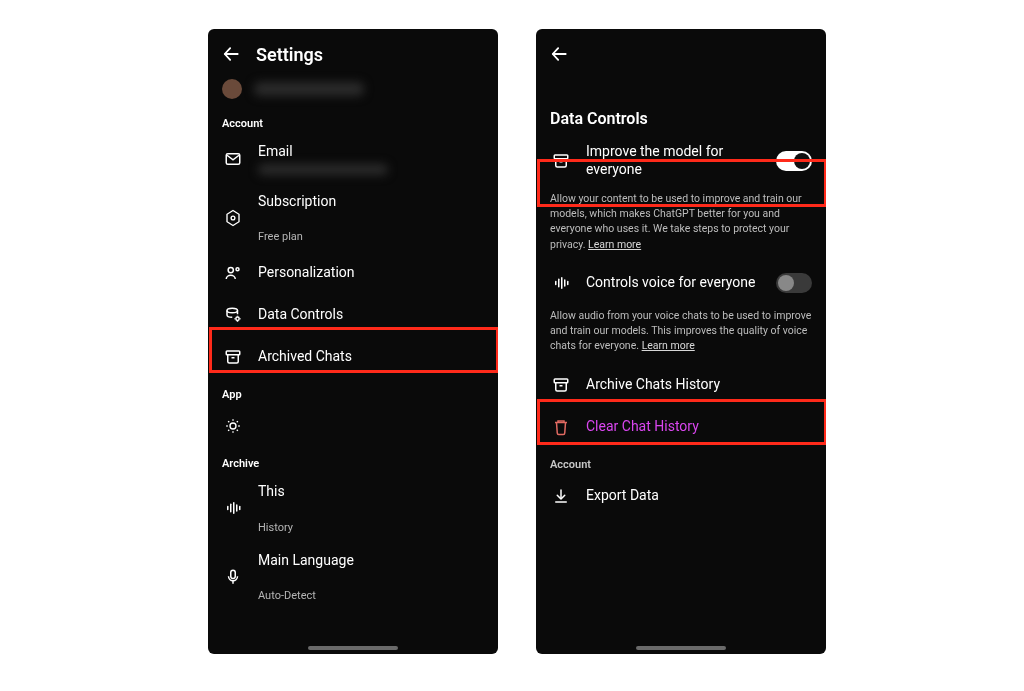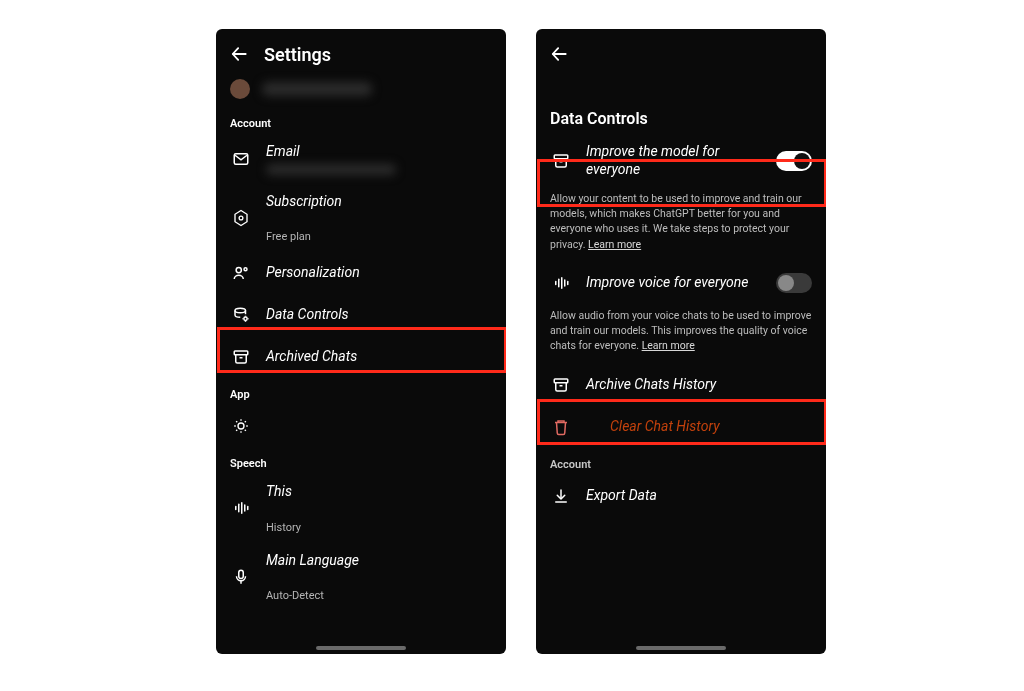--- a/index.html
+++ b/index.html
@@ -1,30 +1,30 @@
 <!DOCTYPE html>
 <html><head>
 <meta charset="utf-8">
 <style>
   html,body{margin:0;padding:0;width:1024px;height:691px;background:#fff;font-family:-apple-system,Roboto,"Segoe UI",Arial,sans-serif;}
   .stage{position:relative;width:1024px;height:691px;}
   .phone{position:absolute;top:29px;width:290px;height:625px;background:#0a0a0a;color:#fff;border-radius:6px;overflow:hidden;}
-  .phone.left{left:216px;}
+  .phone.left{left:208px;}
   .phone.right{left:536px;}
   .topbar{display:flex;align-items:center;padding:14px 12px 8px 12px;}
   .topbar .back{width:22px;height:22px;display:flex;align-items:center;justify-content:center;}
   .topbar h1{margin:0 0 0 14px;font-size:18px;font-weight:600;}
   .sect{font-size:11px;font-weight:600;color:#fff;padding:10px 14px 4px 14px;}
   .sectdim{font-size:11px;font-weight:600;color:#c8c8c8;padding:10px 14px 4px 14px;}
   .row{display:flex;align-items:center;padding:9px 14px;min-height:24px;}
   .row .ic{width:22px;display:flex;align-items:center;justify-content:center;flex-shrink:0;}
   .row .txt{margin-left:14px;display:flex;flex-direction:column;flex:1;min-width:0;}
-  .row .lbl{font-size:14px;color:#fff;line-height:1.25;font-style:italic;}
+  .row .lbl{font-size:14px;color:#fff;line-height:1.25;}
   .row .sub{font-size:11px;color:#b5b5b5;margin-top:20px;}
-  .row .danger{color:#c2410c;margin-left:24px;}
+  .row .danger{color:#d946ef;}
   .desc{font-size:10.5px;line-height:1.45;color:#bdbdbd;padding:4px 14px 10px 14px;}
   .desc u{color:#d8d8d8;}
   .toggle{width:36px;height:20px;border-radius:10px;position:relative;flex-shrink:0;}
   .toggle .knob{width:16px;height:16px;border-radius:50%;position:absolute;top:2px;}
   .toggle.on{background:#fff;} .toggle.on .knob{right:2px;background:#111;}
   .toggle.off{background:#3a3a3a;} .toggle.off .knob{left:2px;background:#888;}
   .blurbox{filter:blur(5px);background:#2b2b2b;border-radius:6px;}
   .profile{display:flex;align-items:center;padding:6px 14px 8px 14px;}
   .profile .av{width:20px;height:20px;border-radius:50%;background:#6a4a3a;flex-shrink:0;}
   .profile .nm{margin-left:12px;width:110px;height:14px;}
@@ -126,21 +126,21 @@
 
     <div class="row">
       <span class="ic">
         <svg width="18" height="18" viewBox="0 0 24 24" fill="none" stroke="#fff" stroke-width="1.8">
             <circle cx="12" cy="12" r="4"></circle>
             <path d="M12 3v2M12 19v2M3 12h2M19 12h2M5.5 5.5l1.5 1.5M17 17l1.5 1.5M5.5 18.5L7 17M17 7l1.5-1.5"></path>
           </svg>
       </span>
     </div>
 
-    <div class="sect">Speech</div>
+    <div class="sect">Archive</div>
 
     <div class="row">
       <span class="ic">
         <svg width="18" height="18" viewBox="0 0 24 24" fill="none" stroke="#fff" stroke-width="2" stroke-linecap="round">
             <line x1="5" y1="10" x2="5" y2="14"></line>
             <line x1="9" y1="7" x2="9" y2="17"></line>
             <line x1="13" y1="5" x2="13" y2="19"></line>
             <line x1="17" y1="8" x2="17" y2="16"></line>
             <line x1="21" y1="10" x2="21" y2="14"></line>
           </svg>
@@ -202,21 +202,21 @@
       <span class="ic">
         <svg width="18" height="18" viewBox="0 0 24 24" fill="none" stroke="#fff" stroke-width="2" stroke-linecap="round">
             <line x1="5" y1="10" x2="5" y2="14"></line>
             <line x1="9" y1="7" x2="9" y2="17"></line>
             <line x1="13" y1="5" x2="13" y2="19"></line>
             <line x1="17" y1="8" x2="17" y2="16"></line>
             <line x1="21" y1="10" x2="21" y2="14"></line>
           </svg>
       </span>
       <span class="txt">
-          <span class="lbl">Improve voice for everyone</span>
+          <span class="lbl">Controls voice for everyone</span>
         </span>
       <span class="toggle off">
           <span class="knob"></span>
         </span>
     </div>
     <div class="desc"><span>Allow audio from your voice chats to be used to improve and train our models. This improves the quality of voice chats for everyone.</span> <u>Learn more</u></div>
 
     <div class="row">
       <span class="ic">
         <svg width="18" height="18" viewBox="0 0 24 24" fill="none" stroke="#fff" stroke-width="2">

